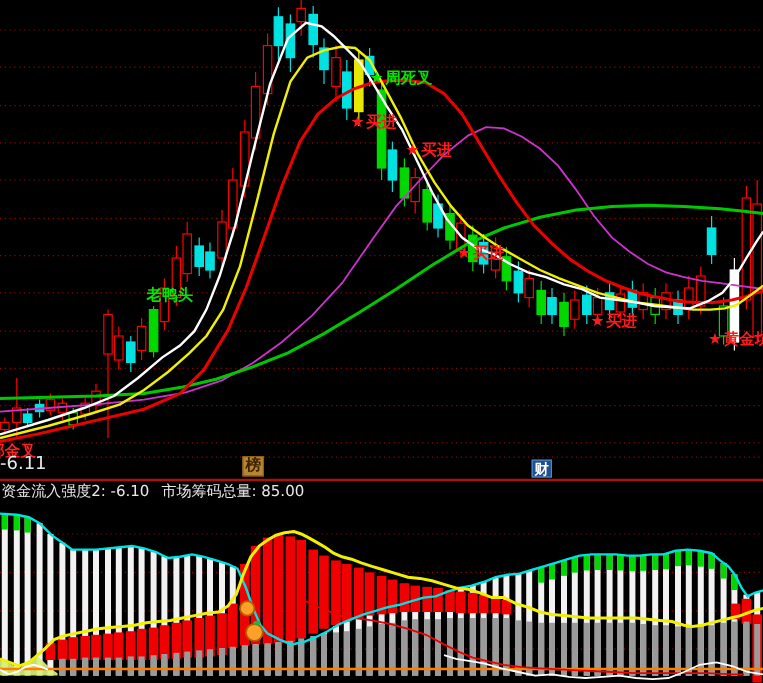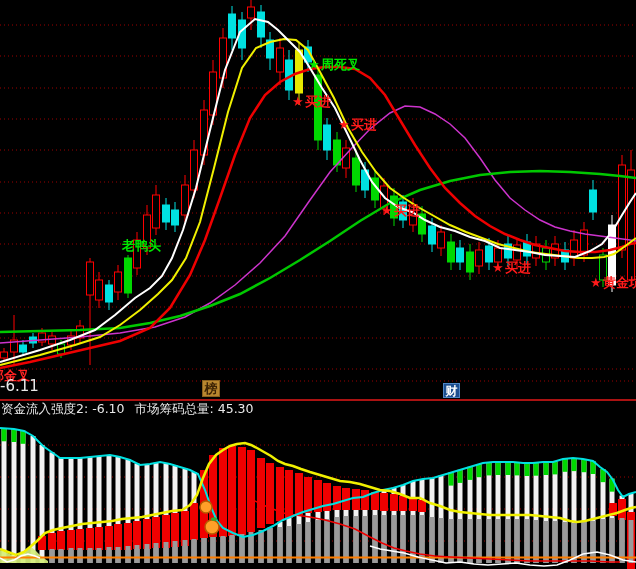--- a/index.html
+++ b/index.html
@@ -413,15 +413,15 @@
       </g>
     </svg>
 
   <div class="badge badge-bang">榜</div>
   <div class="badge badge-cai">财</div>
 
   <div class="corner-text gc-label">部金叉</div>
   <div class="corner-text neg-label">-6.11</div>
 
   <div class="indicator-bar">
-    <span class="lbl">资金流入强度2:</span><span class="val">-6.10</span><span class="lbl">市场筹码总量:</span><span class="val">45.30</span>
+    <span class="lbl">资金流入强度2:</span><span class="val">-6.10</span><span class="lbl">市场筹码总量:</span><span class="val">85.00</span>
   </div>
 </div>
 
 </body></html>

